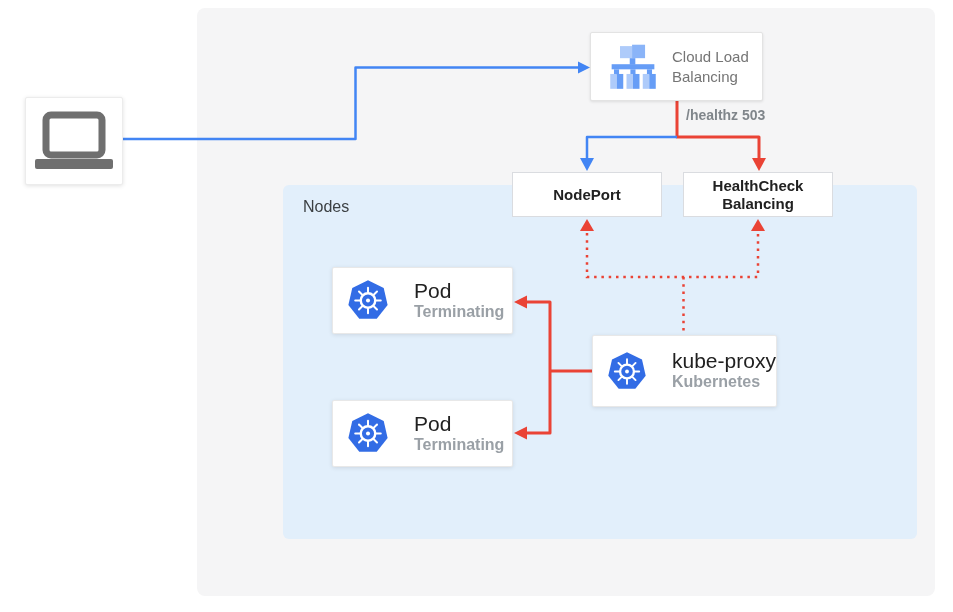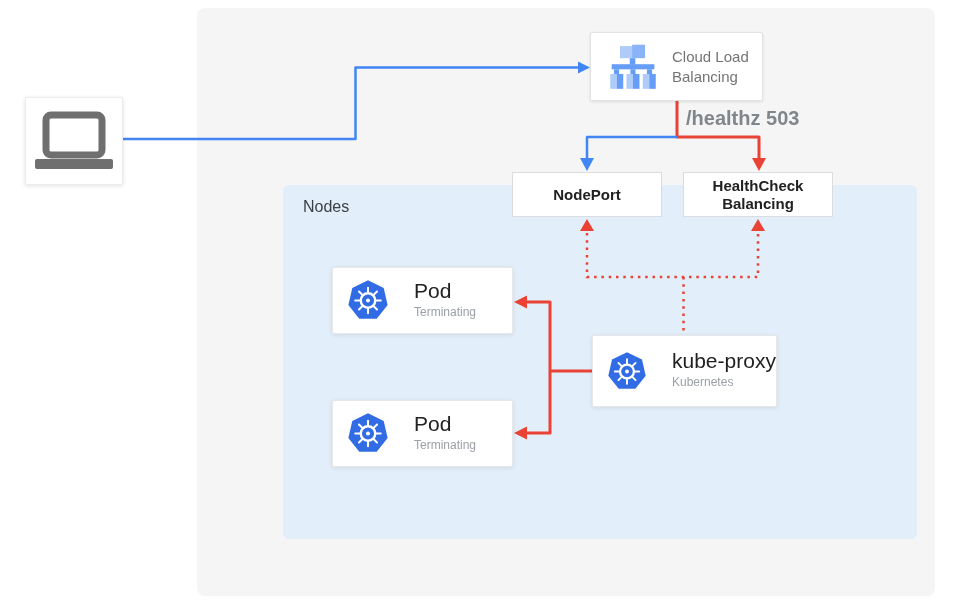--- a/index.html
+++ b/index.html
@@ -33,23 +33,23 @@
   .nodeport-box{left:512px;top:172px;}
   .hcnp-box{left:683px;top:172px;}
 
   .k8s-card{display:flex;align-items:center;padding-left:13px;border:1px solid #e8e8e8;border-radius:2px;
     box-shadow:0 1px 4px rgba(0,0,0,.10);}
   .pod1{left:332px;top:267px;width:181px;height:67px;}
   .pod2{left:332px;top:400px;width:181px;height:67px;}
   .kproxy{left:592px;top:335px;width:185px;height:72px;}
   .k8s-text{margin-left:24px;}
   .k8s-title{font-size:21px;color:var(--text-dark,#212121);line-height:22px;}
-  .k8s-sub{font-size:12px;color:var(--text-gray,#9aa0a6);line-height:20px;}
+  .k8s-sub{font-size:16px;color:var(--text-gray,#9aa0a6);line-height:20px;font-weight:bold;}
 
-  .healthz{position:absolute;left:686px;top:107px;z-index:3;font-size:20px;font-weight:bold;
+  .healthz{position:absolute;left:686px;top:107px;z-index:3;font-size:14px;font-weight:bold;
     color:var(--text-healthz,#80868b);}
 
   .icon{display:block;}
 </style>
 </head>
 <body>
 
 <div class="canvas">
 
   <div class="panel gray-panel"></div>

